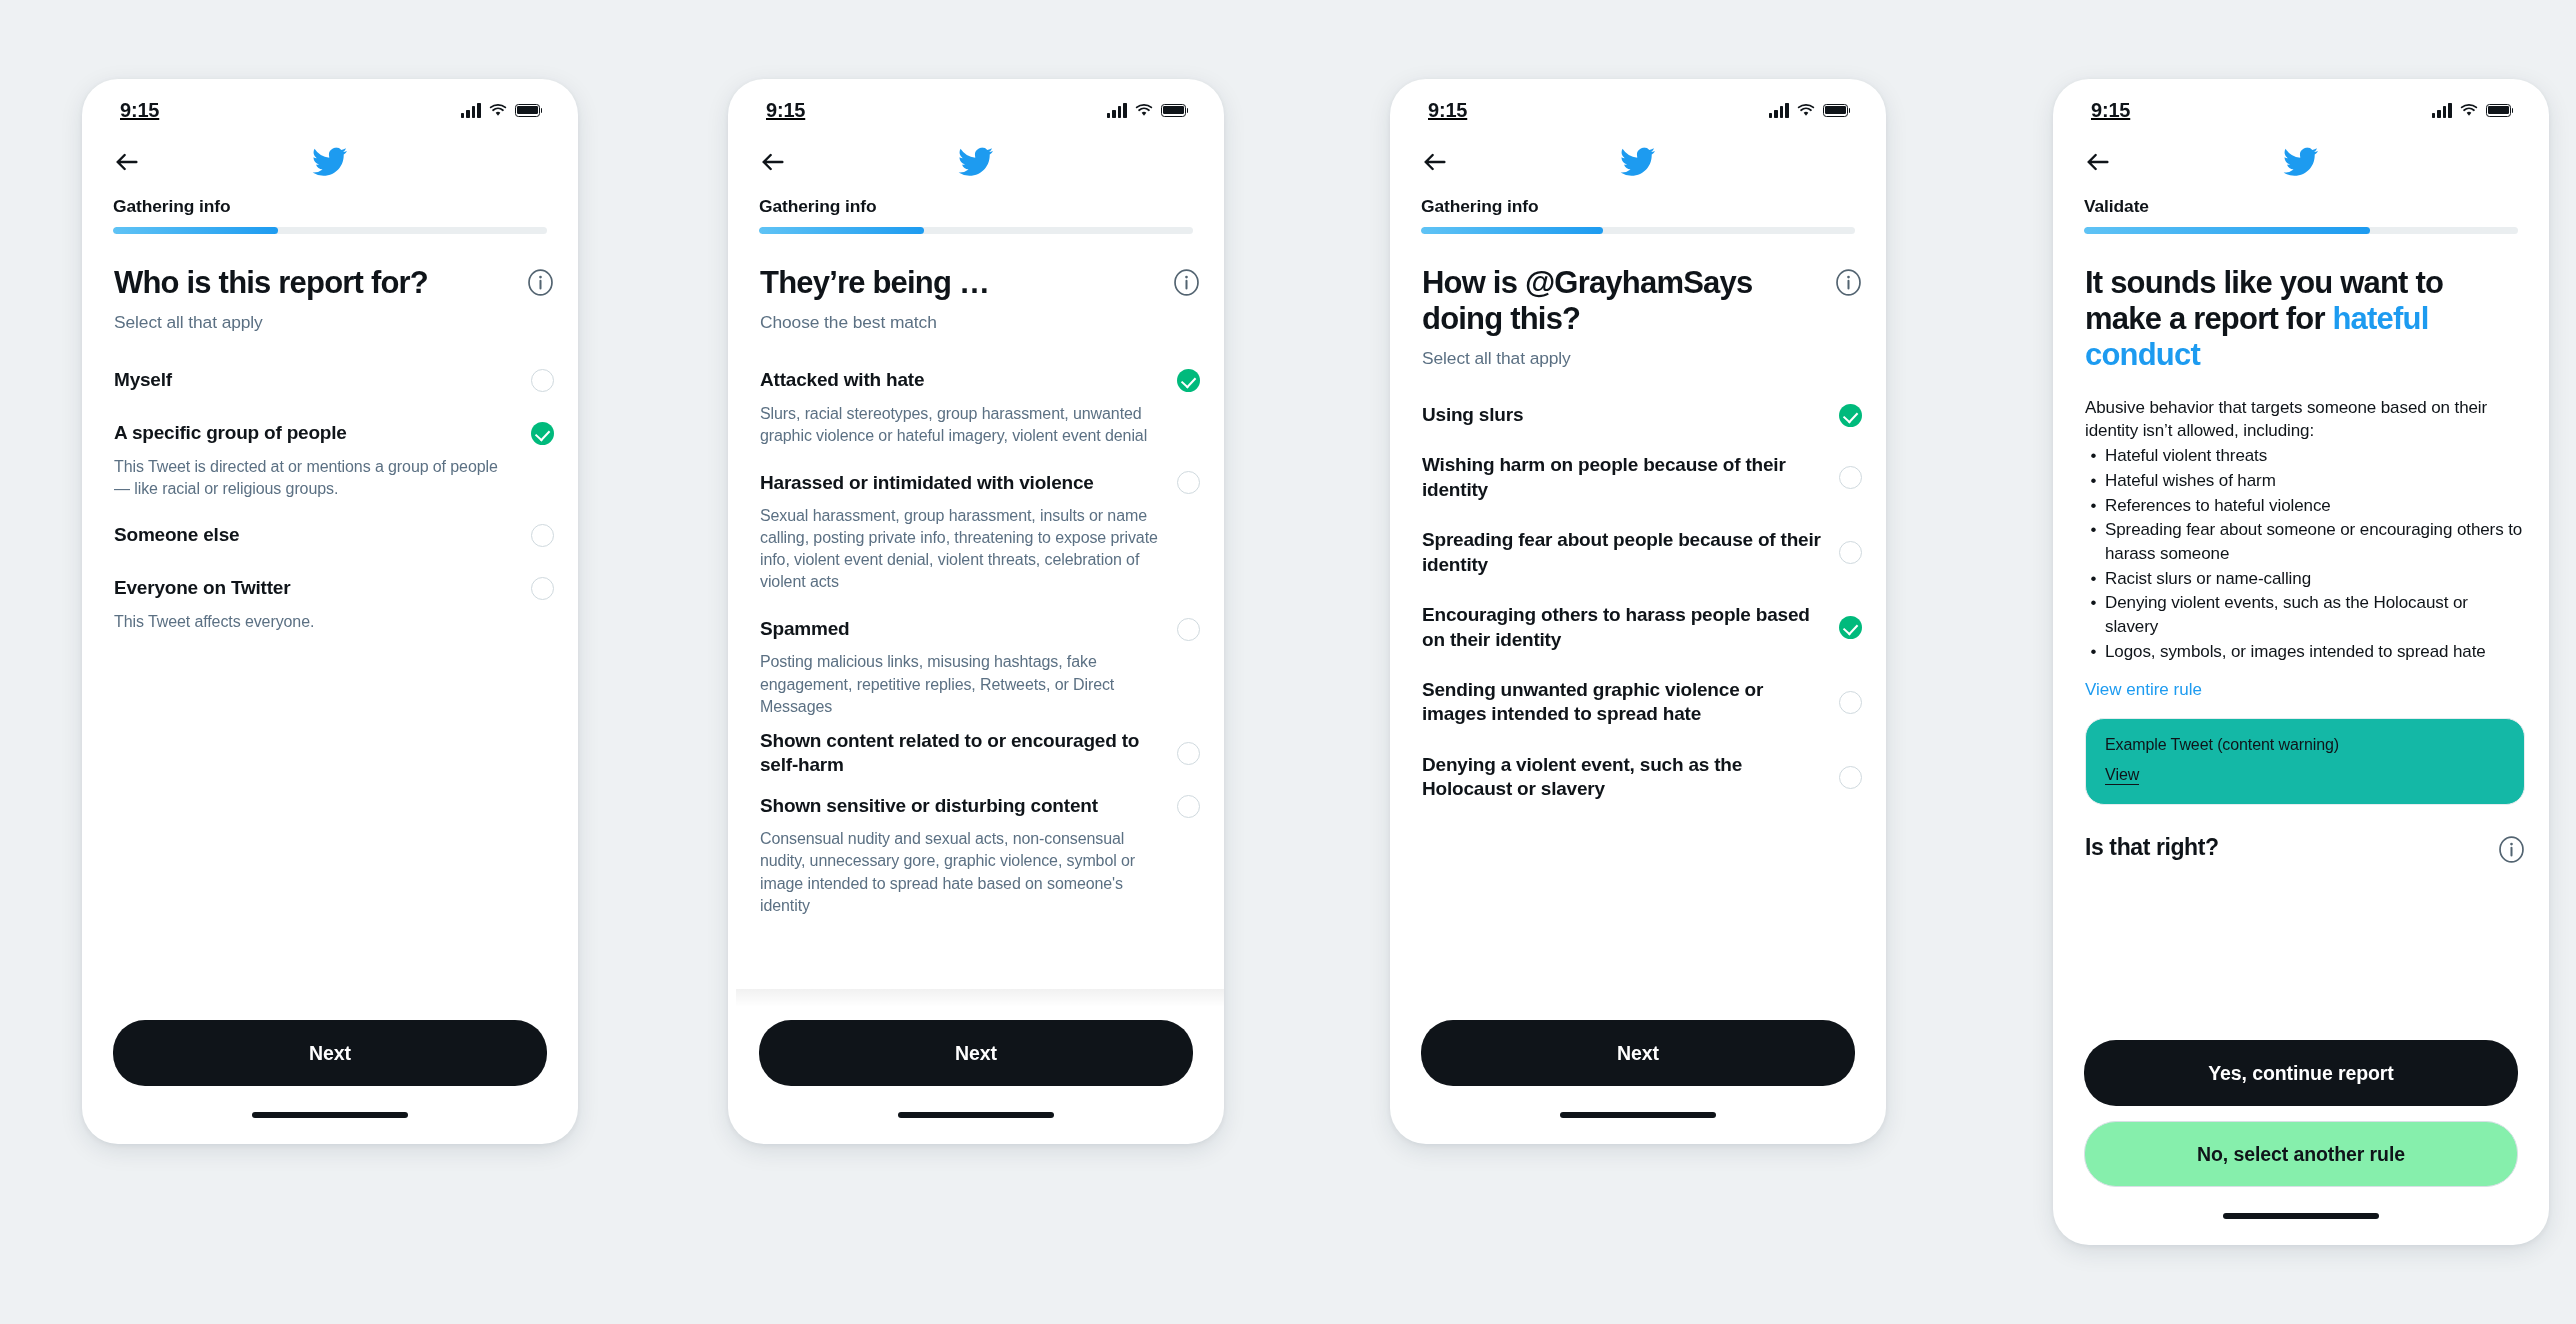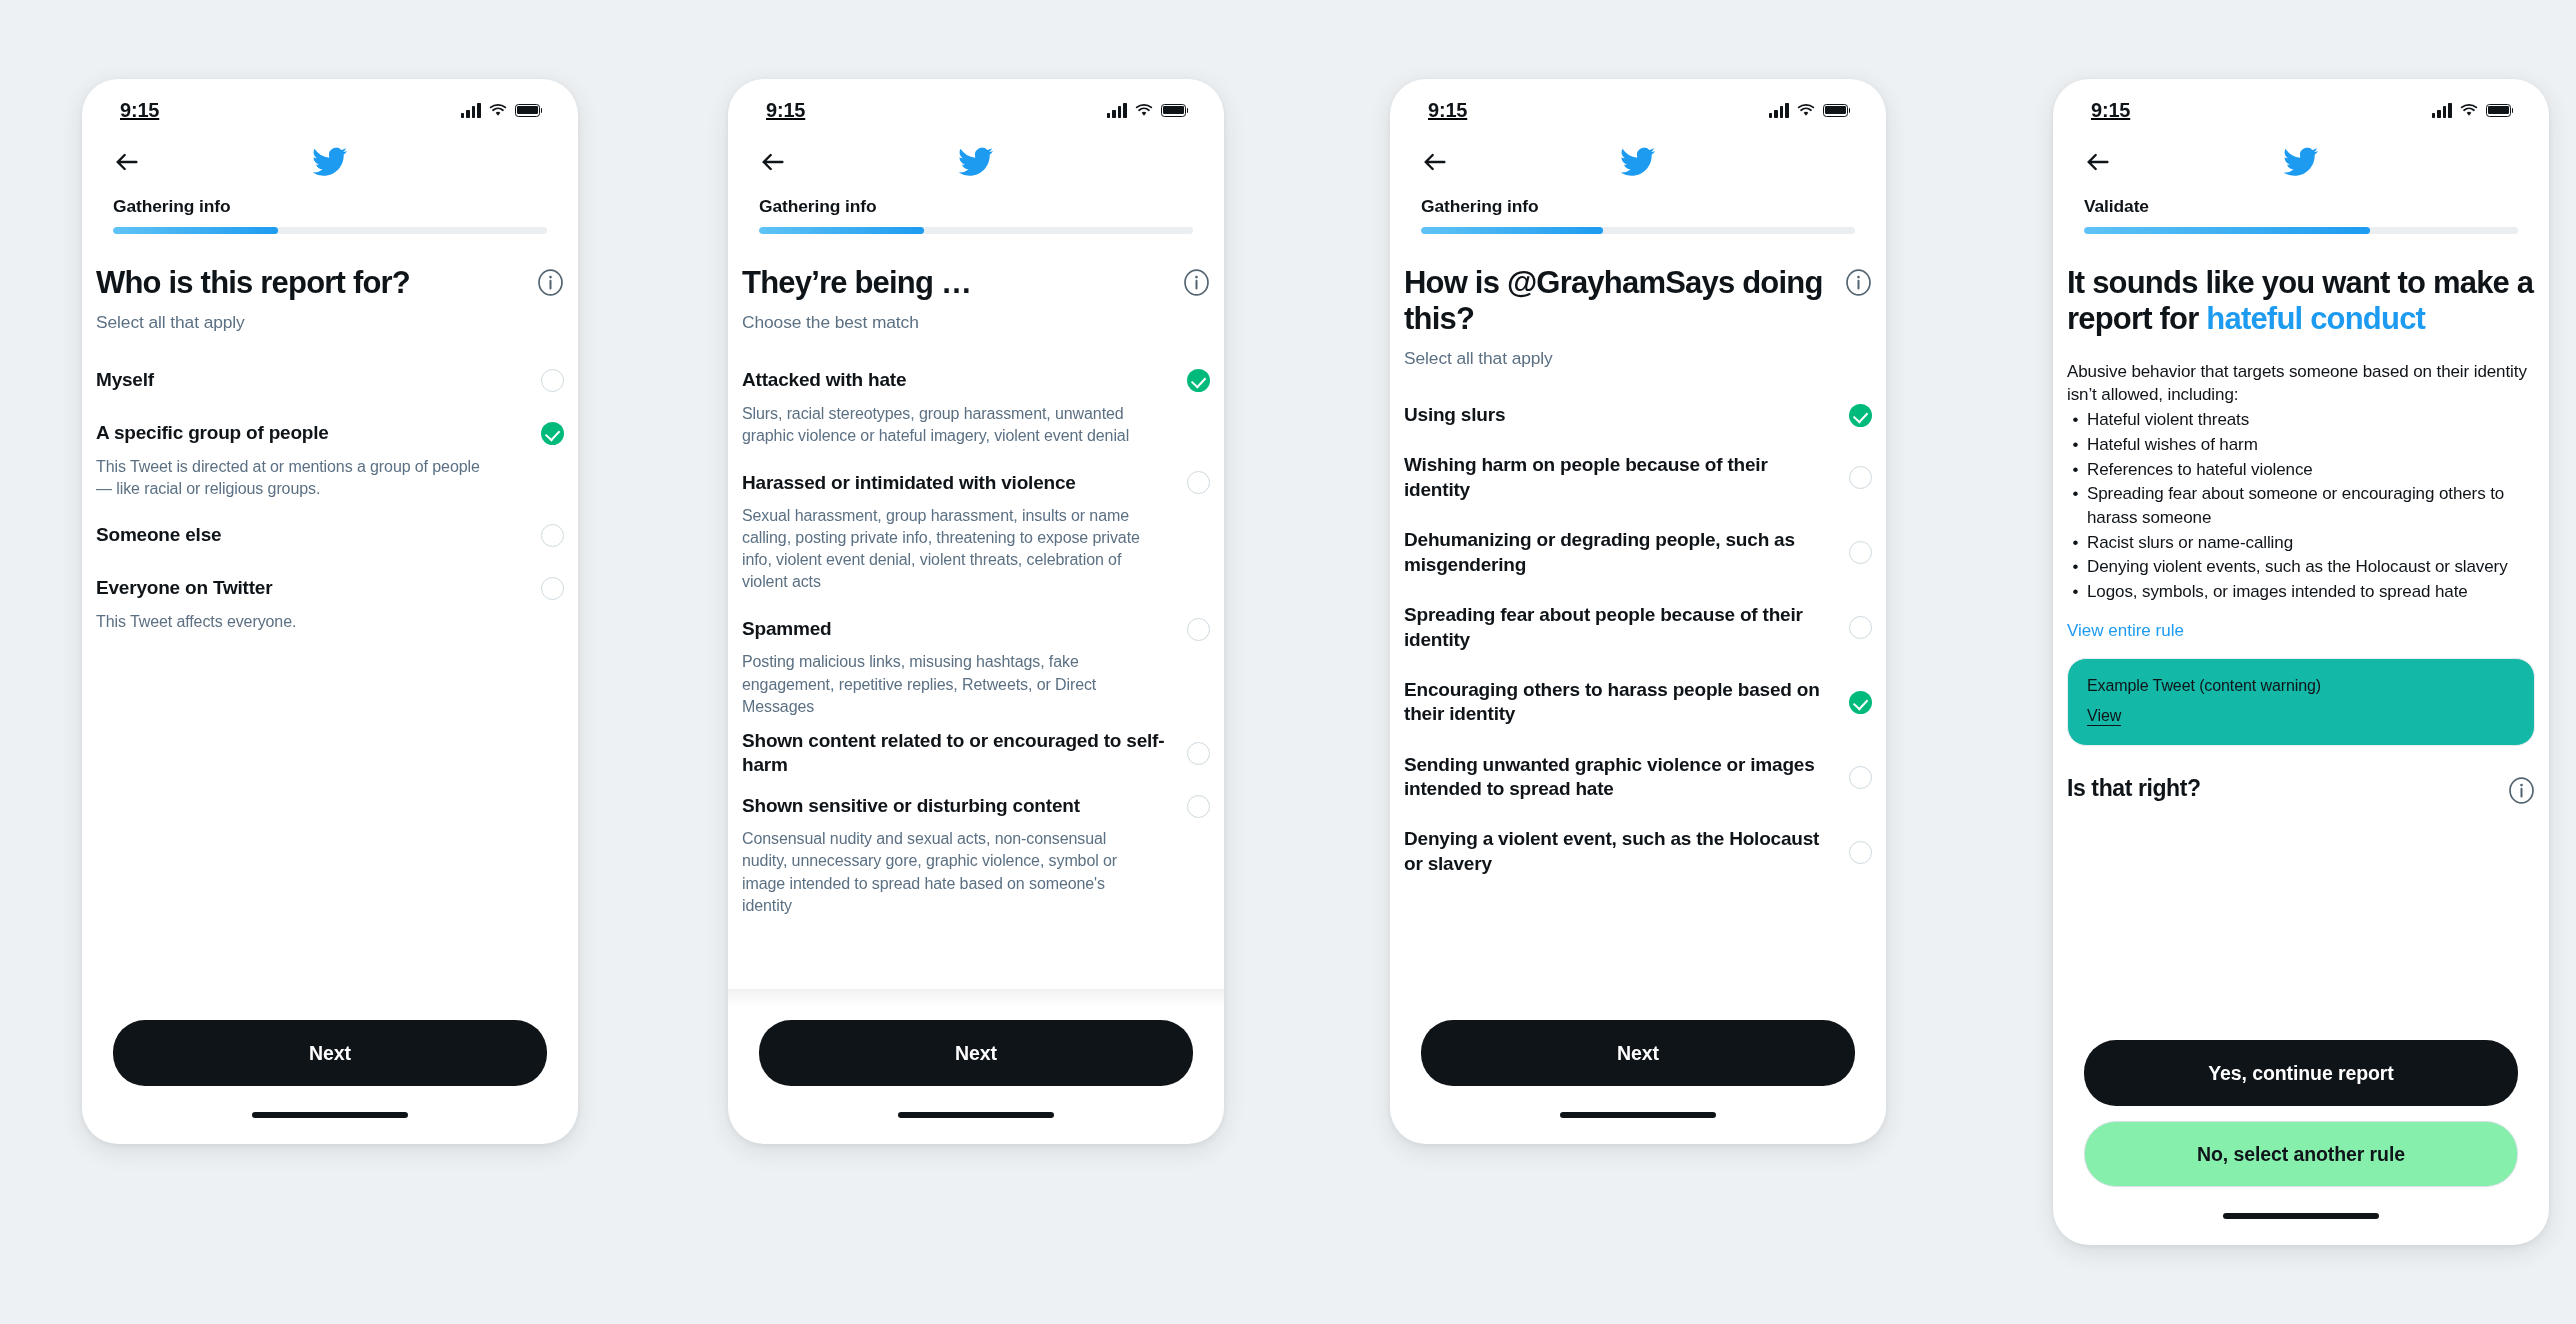--- a/index.html
+++ b/index.html
@@ -128,21 +128,22 @@
     height: 100%;
     border-radius: 4px;
     background: linear-gradient(90deg, #5fc3f5 0%, #1d9bf0 100%);
   }
 
   
   .screen-body {
     position: relative;
     flex: 1 1 auto;
     overflow: hidden;
-    padding: 0 14px;
+    padding: 0 24px;
+    margin-left: 8px;
   }
 
   .title-row {
     display: flex;
     align-items: flex-start;
     justify-content: space-between;
     gap: 12px;
     margin-top: 31px;
   }
   .page-title {
@@ -573,26 +574,20 @@
       <div class="options tight">
           <div class="option">
             <div class="option-main">
               <div class="option-label">Using slurs</div>
               <div class="radio checked"></div>
             </div>
           </div>
           <div class="option">
             <div class="option-main">
               <div class="option-label">Wishing harm on people because of their identity</div>
-              <div class="radio"></div>
-            </div>
-          </div>
-          <div class="option">
-            <div class="option-main">
-              <div class="option-label">Dehumanizing or degrading people, such as misgendering</div>
               <div class="radio"></div>
             </div>
           </div>
           <div class="option">
             <div class="option-main">
               <div class="option-label">Spreading fear about people because of their identity</div>
               <div class="radio"></div>
             </div>
           </div>
           <div class="option">

